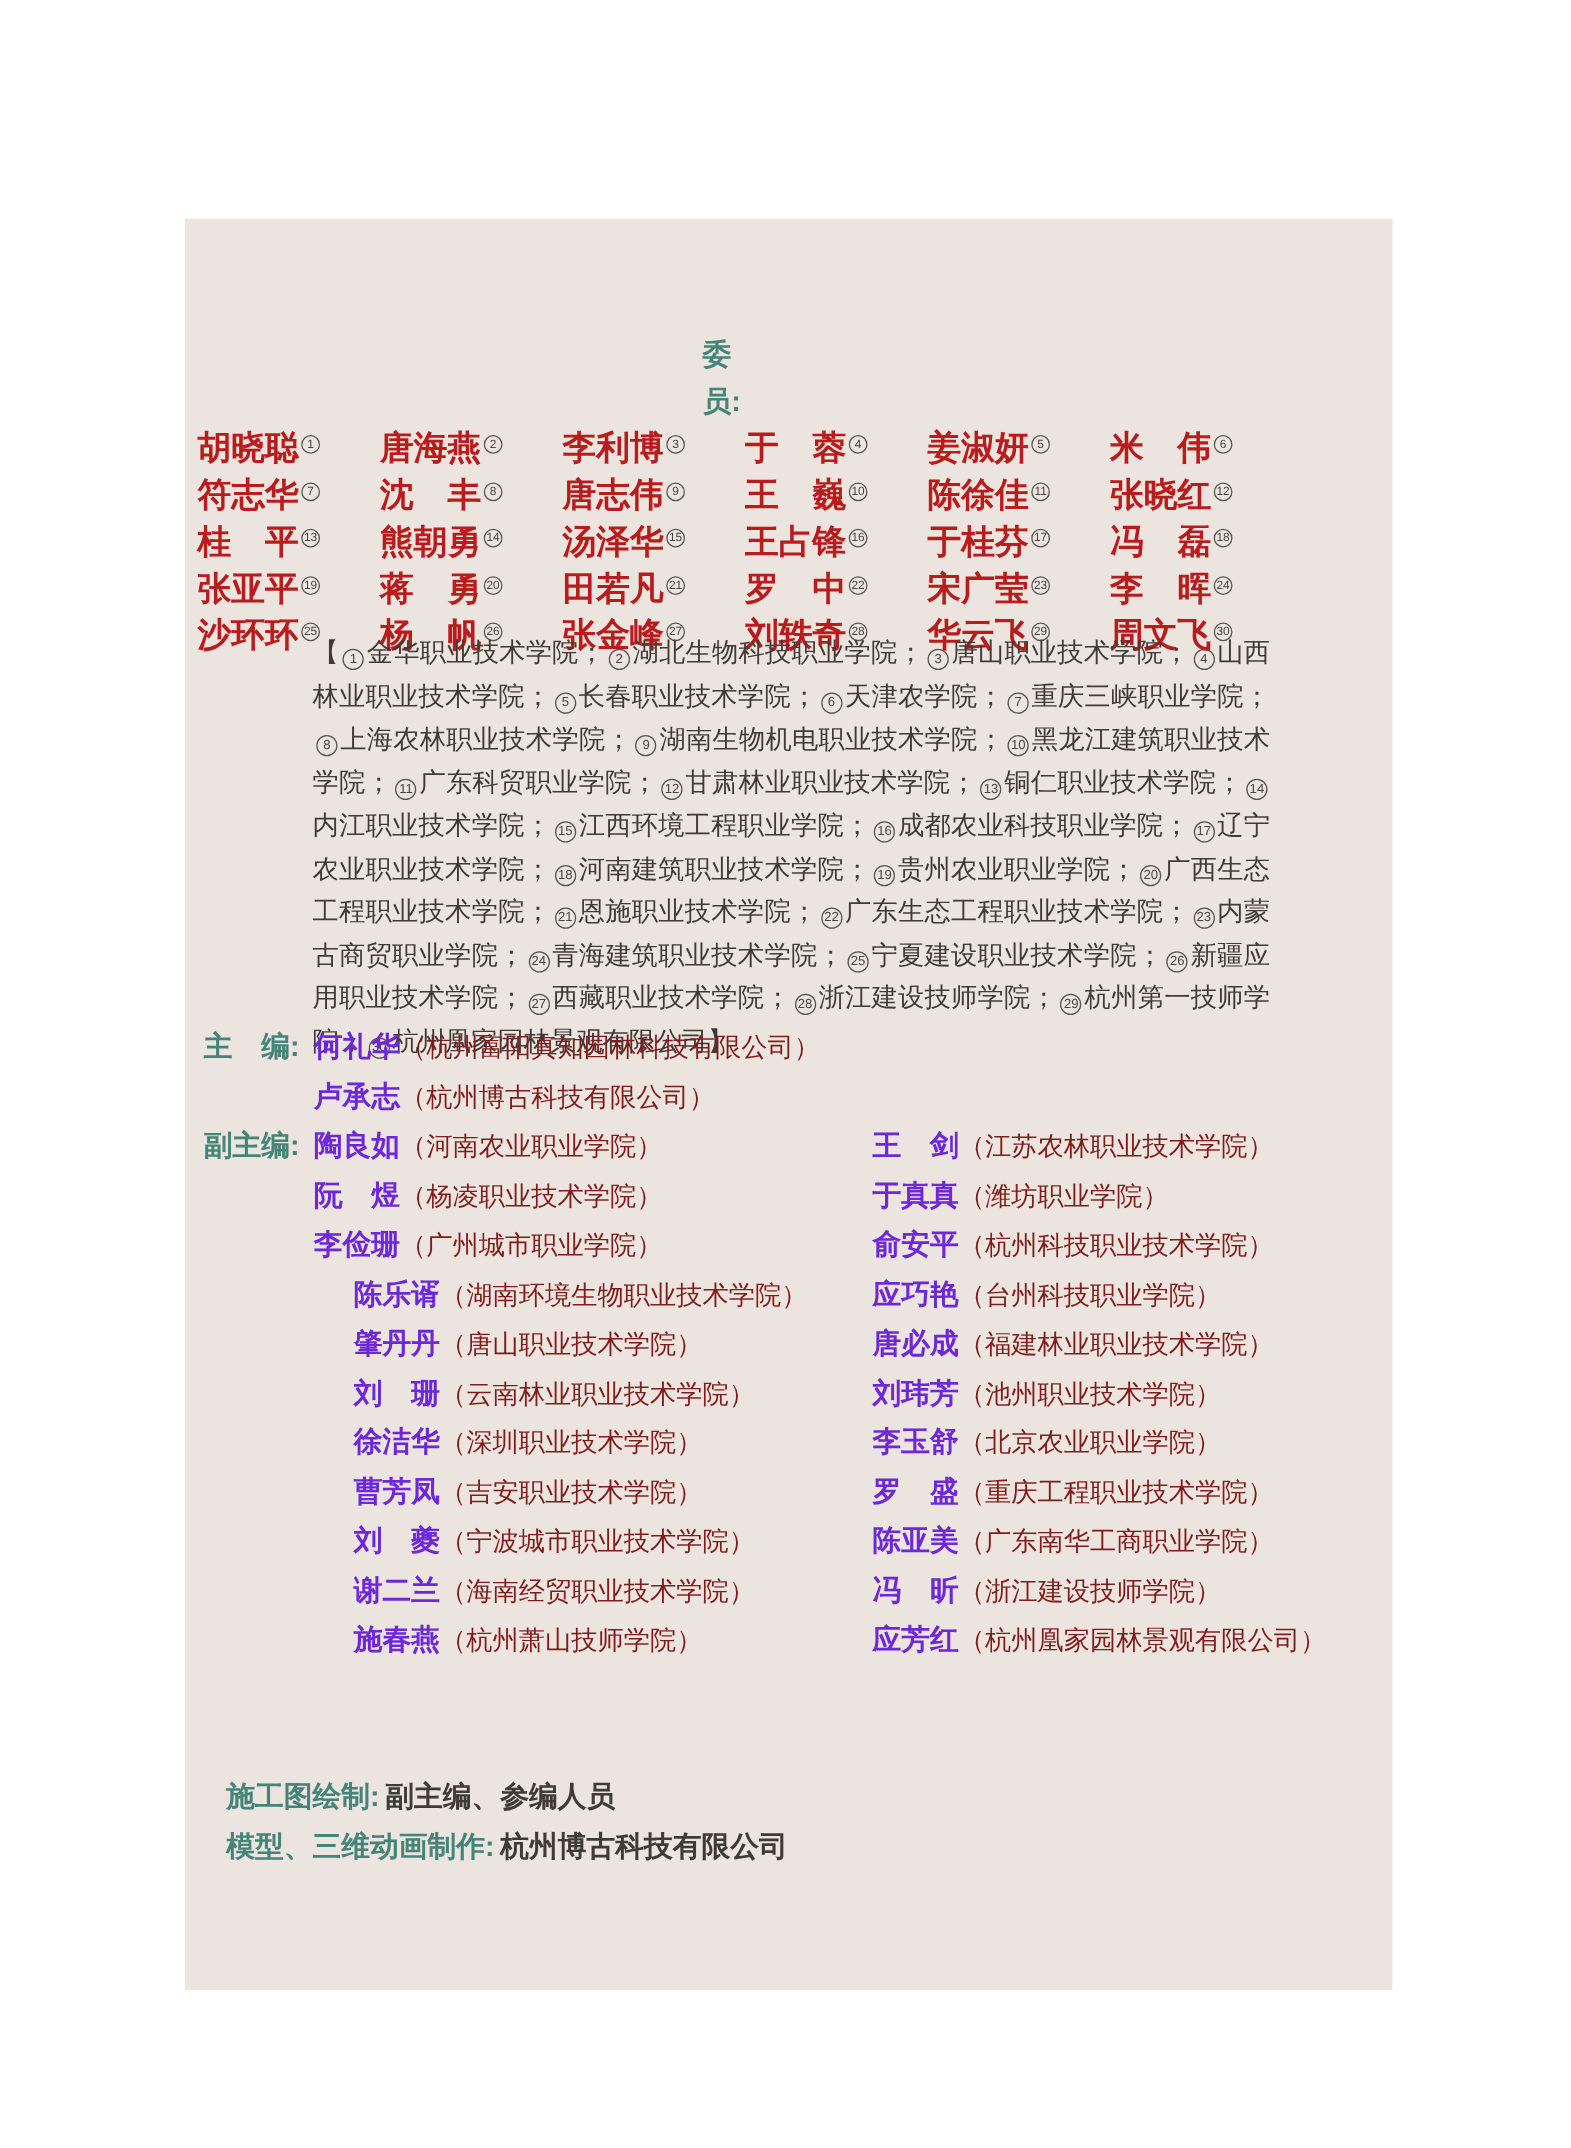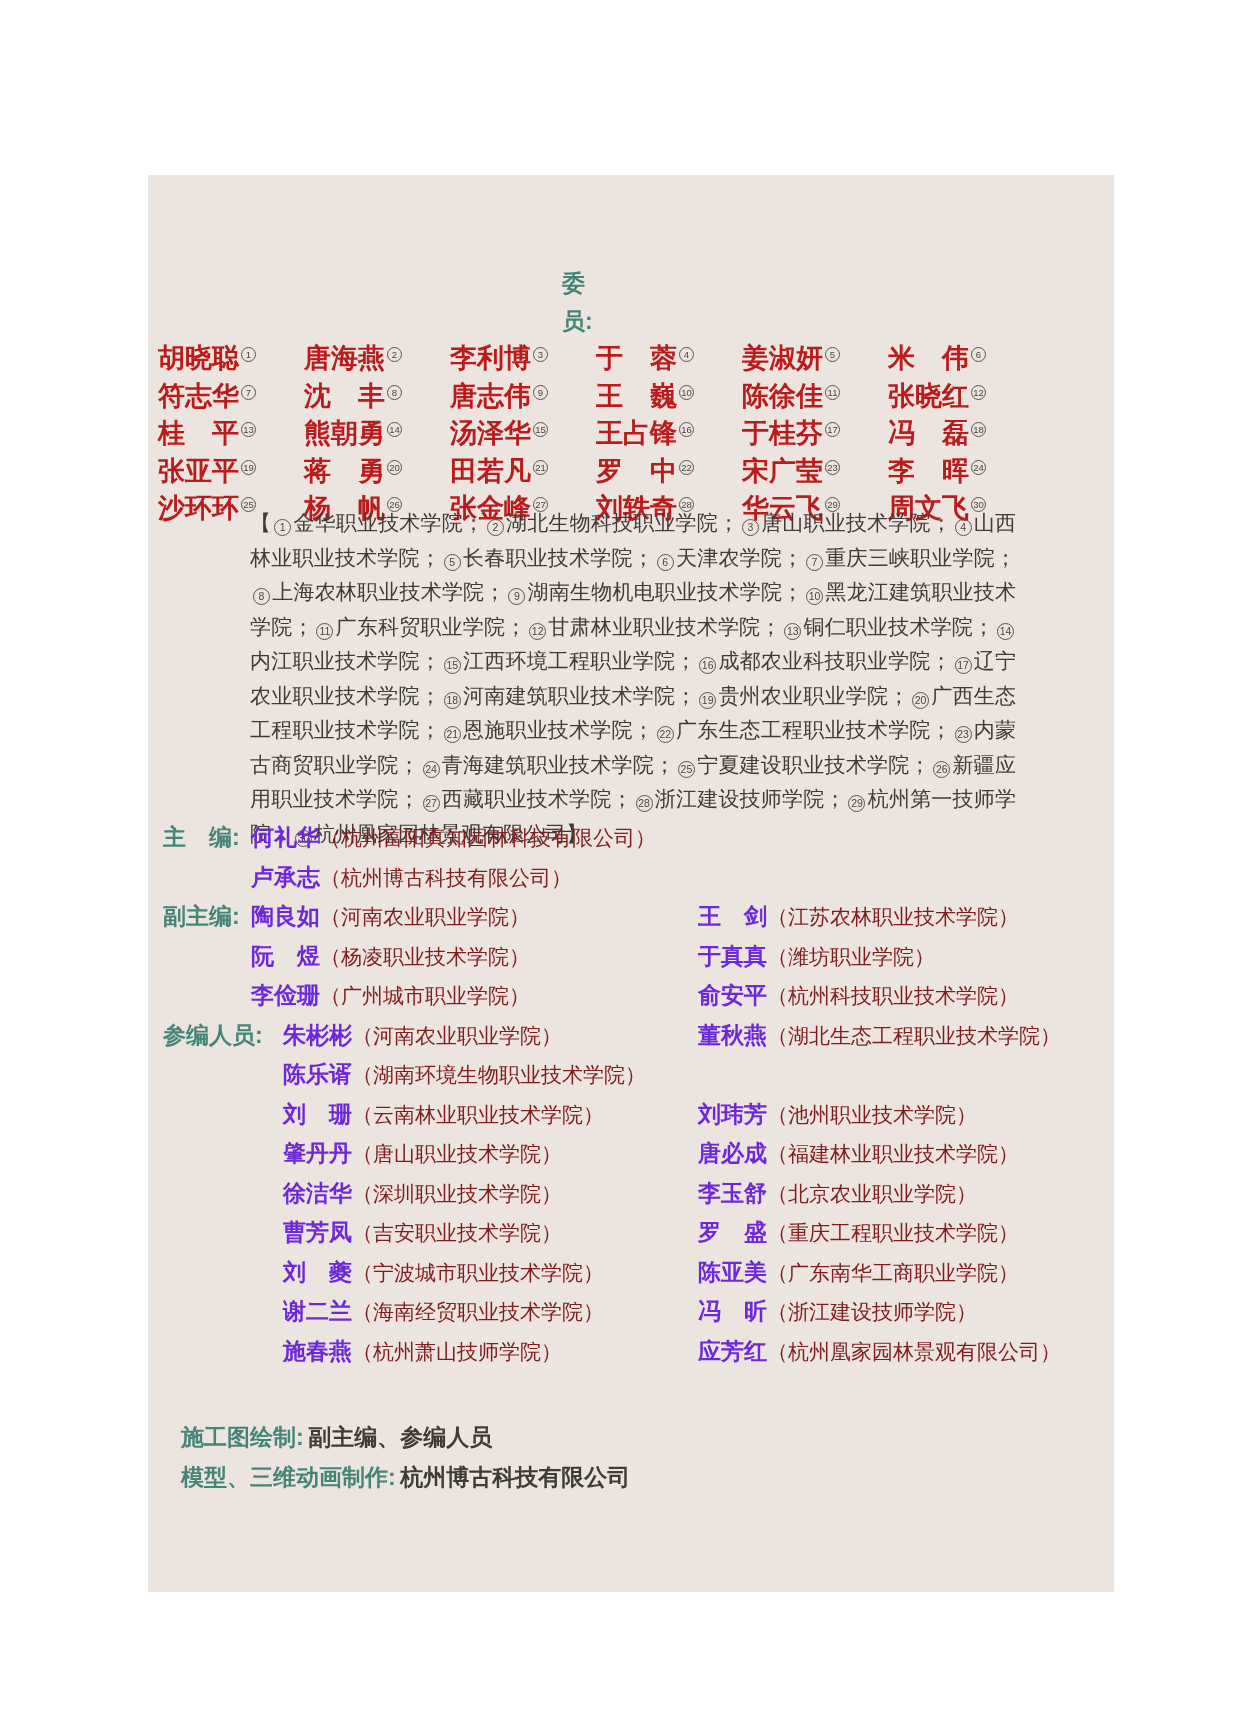--- a/index.html
+++ b/index.html
@@ -93,24 +93,23 @@
   </div>
 
   <p class="footnote">【<span class="circ">1</span>金华职业技术学院；<span class="circ">2</span>湖北生物科技职业学院；<span class="circ">3</span>唐山职业技术学院；<span class="circ">4</span>山西林业职业技术学院；<span class="circ">5</span>长春职业技术学院；<span class="circ">6</span>天津农学院；<span class="circ">7</span>重庆三峡职业学院；<span class="circ">8</span>上海农林职业技术学院；<span class="circ">9</span>湖南生物机电职业技术学院；<span class="circ">10</span>黑龙江建筑职业技术学院；<span class="circ">11</span>广东科贸职业学院；<span class="circ">12</span>甘肃林业职业技术学院；<span class="circ">13</span>铜仁职业技术学院；<span class="circ">14</span>内江职业技术学院；<span class="circ">15</span>江西环境工程职业学院；<span class="circ">16</span>成都农业科技职业学院；<span class="circ">17</span>辽宁农业职业技术学院；<span class="circ">18</span>河南建筑职业技术学院；<span class="circ">19</span>贵州农业职业学院；<span class="circ">20</span>广西生态工程职业技术学院；<span class="circ">21</span>恩施职业技术学院；<span class="circ">22</span>广东生态工程职业技术学院；<span class="circ">23</span>内蒙古商贸职业学院；<span class="circ">24</span>青海建筑职业技术学院；<span class="circ">25</span>宁夏建设职业技术学院；<span class="circ">26</span>新疆应用职业技术学院；<span class="circ">27</span>西藏职业技术学院；<span class="circ">28</span>浙江建设技师学院；<span class="circ">29</span>杭州第一技师学院；<span class="circ">30</span>杭州凰家园林景观有限公司】</p>
 
   <div class="editors">
       <div class="erow"><span class="elabel accent">主　编:</span><span class="entry"><span class="ename">何礼华</span><span class="eaff">（杭州富阳真知园林科技有限公司）</span></span></div>
       <div class="erow"><span class="entry"><span class="ename">卢承志</span><span class="eaff">（杭州博古科技有限公司）</span></span></div>
       <div class="erow"><span class="elabel accent">副主编:</span><span class="entry"><span class="ename">陶良如</span><span class="eaff">（河南农业职业学院）</span></span><span class="entry right"><span class="ename">王　剑</span><span class="eaff">（江苏农林职业技术学院）</span></span></div>
       <div class="erow"><span class="entry"><span class="ename">阮　煜</span><span class="eaff">（杨凌职业技术学院）</span></span><span class="entry right"><span class="ename">于真真</span><span class="eaff">（潍坊职业学院）</span></span></div>
       <div class="erow"><span class="entry"><span class="ename">李俭珊</span><span class="eaff">（广州城市职业学院）</span></span><span class="entry right"><span class="ename">俞安平</span><span class="eaff">（杭州科技职业技术学院）</span></span></div>
-      <div class="erow wide"><span class="elabel accent">参编人员:</span><span class="entry"><span class="ename">朱彬彬</span><span class="eaff">（河南农业职业学院）</span></span><span class="entry right"><span class="ename">董秋燕</span><span class="eaff">（湖北生态工程职业技术学院）</span></span></div>
-      <div class="erow wide"><span class="entry"><span class="ename">陈乐谞</span><span class="eaff">（湖南环境生物职业技术学院）</span></span></div>
+      <div class="erow wide"><span class="entry"><span class="ename">陈乐谞</span><span class="eaff">（湖南环境生物职业技术学院）</span></span><span class="entry right"><span class="ename">应巧艳</span><span class="eaff">（台州科技职业学院）</span></span></div>
+      <div class="erow wide"><span class="entry"><span class="ename">肇丹丹</span><span class="eaff">（唐山职业技术学院）</span></span><span class="entry right"><span class="ename">唐必成</span><span class="eaff">（福建林业职业技术学院）</span></span></div>
       <div class="erow wide"><span class="entry"><span class="ename">刘　珊</span><span class="eaff">（云南林业职业技术学院）</span></span><span class="entry right"><span class="ename">刘玮芳</span><span class="eaff">（池州职业技术学院）</span></span></div>
-      <div class="erow wide"><span class="entry"><span class="ename">肇丹丹</span><span class="eaff">（唐山职业技术学院）</span></span><span class="entry right"><span class="ename">唐必成</span><span class="eaff">（福建林业职业技术学院）</span></span></div>
       <div class="erow wide"><span class="entry"><span class="ename">徐洁华</span><span class="eaff">（深圳职业技术学院）</span></span><span class="entry right"><span class="ename">李玉舒</span><span class="eaff">（北京农业职业学院）</span></span></div>
       <div class="erow wide"><span class="entry"><span class="ename">曹芳凤</span><span class="eaff">（吉安职业技术学院）</span></span><span class="entry right"><span class="ename">罗　盛</span><span class="eaff">（重庆工程职业技术学院）</span></span></div>
       <div class="erow wide"><span class="entry"><span class="ename">刘　夔</span><span class="eaff">（宁波城市职业技术学院）</span></span><span class="entry right"><span class="ename">陈亚美</span><span class="eaff">（广东南华工商职业学院）</span></span></div>
       <div class="erow wide"><span class="entry"><span class="ename">谢二兰</span><span class="eaff">（海南经贸职业技术学院）</span></span><span class="entry right"><span class="ename">冯　昕</span><span class="eaff">（浙江建设技师学院）</span></span></div>
       <div class="erow wide"><span class="entry"><span class="ename">施春燕</span><span class="eaff">（杭州萧山技师学院）</span></span><span class="entry right"><span class="ename">应芳红</span><span class="eaff">（杭州凰家园林景观有限公司）</span></span></div>
     </div>
 
   <div class="credits">
       <div class="crow"><span class="clabel accent">施工图绘制:</span> <span class="cvalue">副主编、参编人员</span></div>
       <div class="crow"><span class="clabel accent">模型、三维动画制作:</span> <span class="cvalue">杭州博古科技有限公司</span></div>

